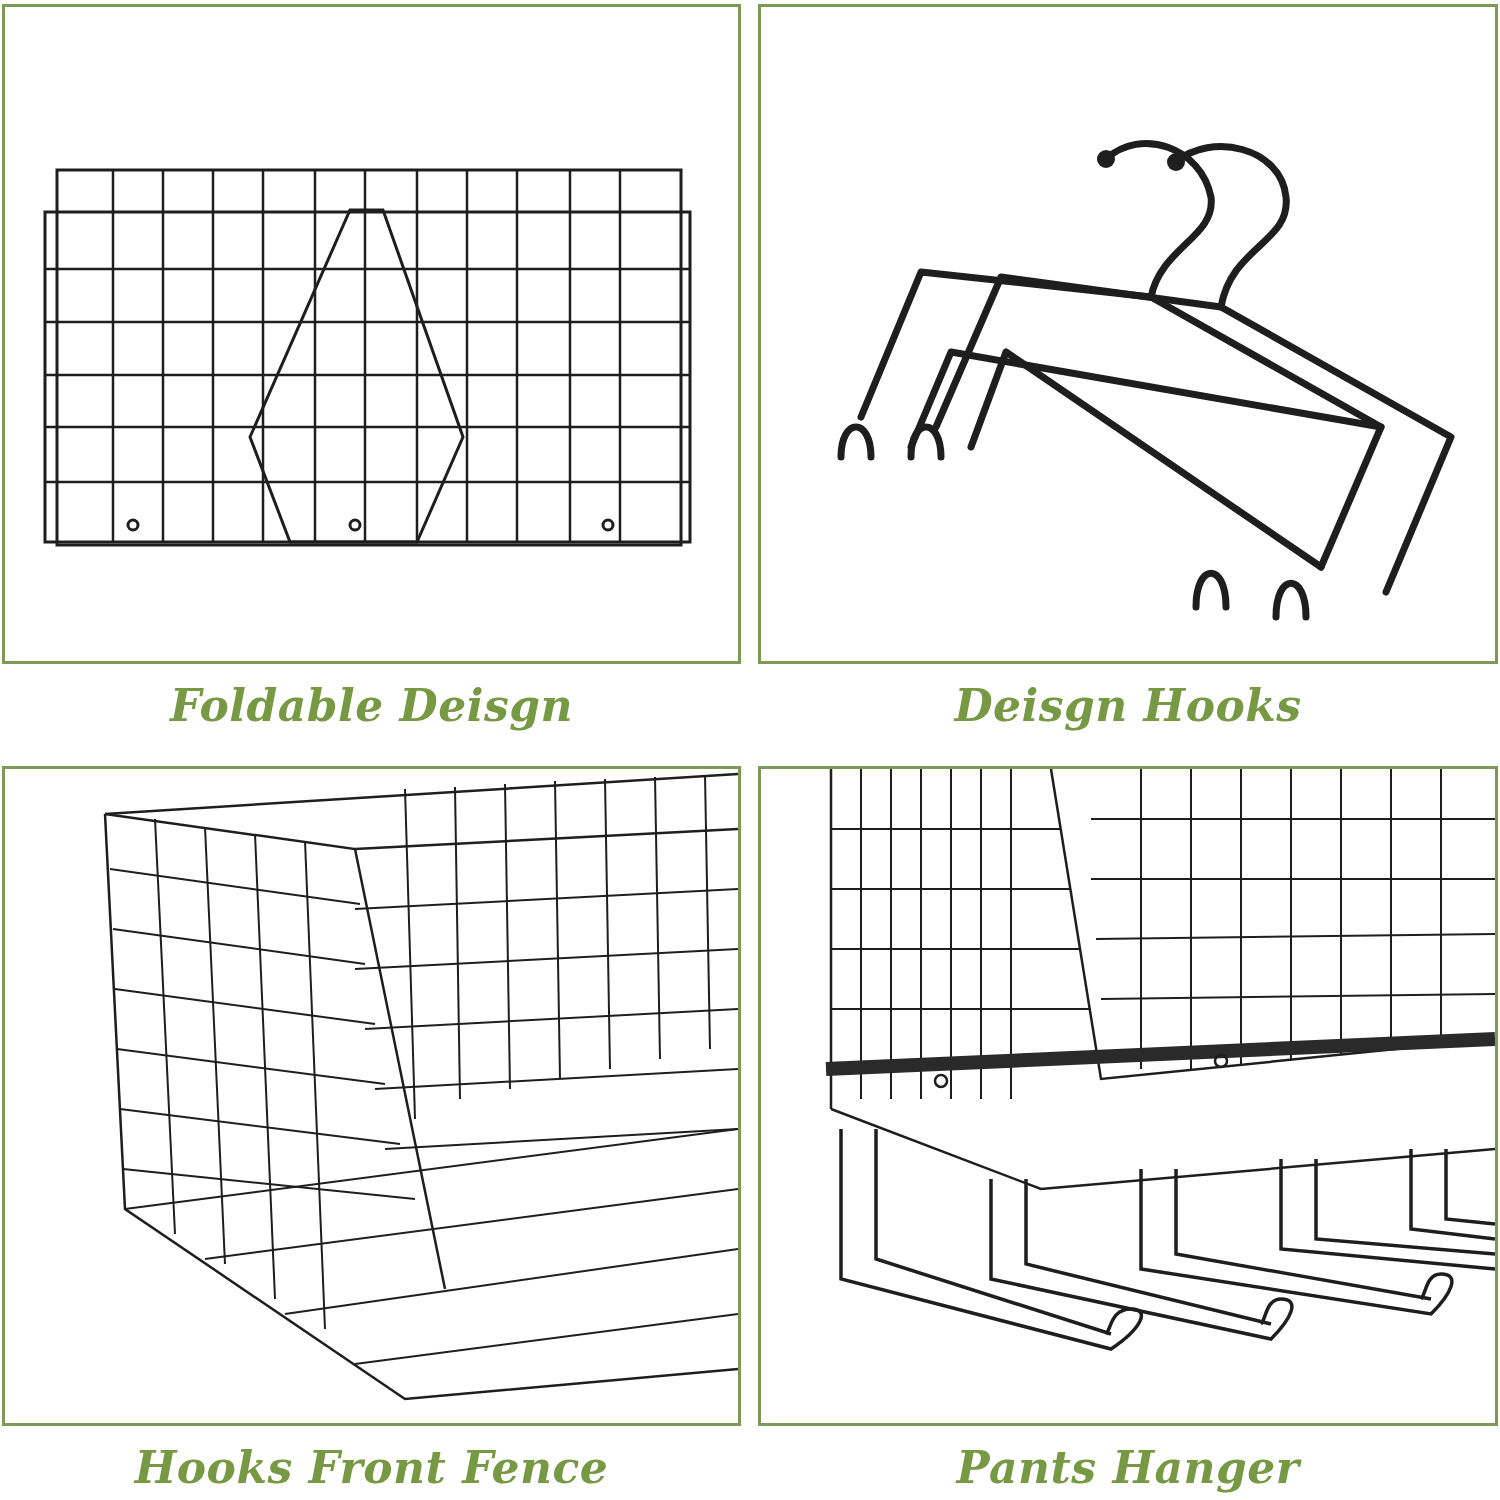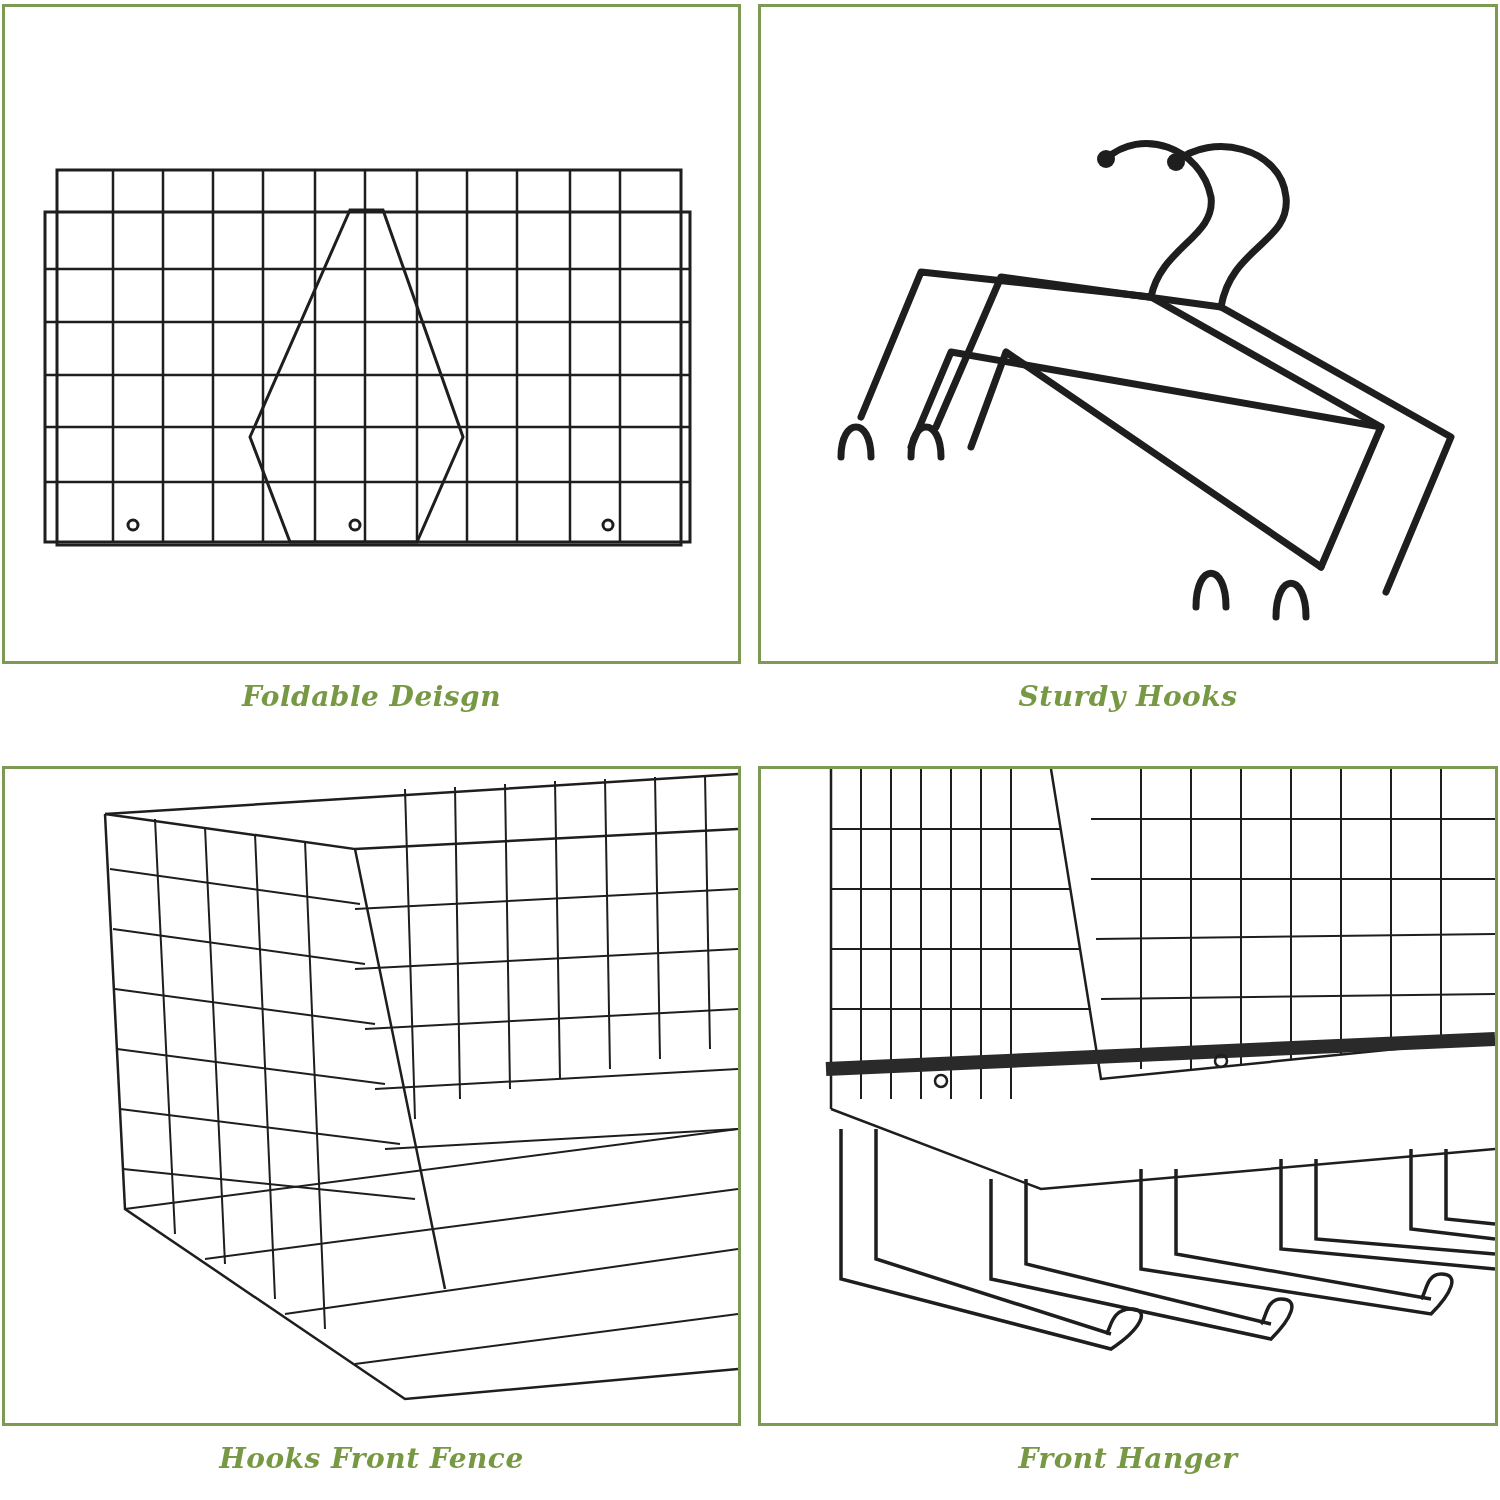--- a/index.html
+++ b/index.html
@@ -1,18 +1,18 @@
 <!DOCTYPE html>
 <html><head>
 <meta charset="utf-8">
 <style>
   html,body{margin:0;padding:0;background:#ffffff;}
   body{width:1500px;height:1500px;position:relative;overflow:hidden;font-family:"DejaVu Serif",serif;}
   .panel{position:absolute;border:3px solid #7d9a55;background:#fff;box-sizing:border-box;overflow:hidden;}
-  .caption{position:absolute;text-align:center;font-weight:bold;font-style:italic;color:#779944;font-size:28px;font-family:"DejaVu Serif",serif;letter-spacing:0.5px;}
+  .caption{position:absolute;text-align:center;font-weight:bold;font-style:italic;color:#779944;font-size:44px;font-family:"DejaVu Serif",serif;letter-spacing:0.5px;}
   svg{position:absolute;left:0;top:0;}
 </style>
 </head>
 <body>
 
 <div class="panel" style="left:2px;top:4px;width:739px;height:660px;">
   <svg width="733" height="654" viewBox="0 0 733 654">
     <g fill="none" stroke="#1e1e1e" stroke-width="3">
       <rect x="52" y="163" width="624" height="375"></rect>
       <rect x="40" y="205" width="645" height="330"></rect>
@@ -56,21 +56,21 @@
       <path d="M150,450 C150,410 180,410 180,450"></path>
       <path d="M435,600 C435,555 465,555 465,600"></path>
       <path d="M515,610 C515,565 545,565 545,610"></path>
     </g>
     <g fill="#1e1e1e">
         <circle cx="345" cy="152" r="9"></circle>
         <circle cx="415" cy="155" r="9"></circle>
       </g>
   </svg>
 </div>
-<div class="caption" style="left:758px;top:680px;width:740px;">Sturdy Hooks</div>
+<div class="caption" style="left:758px;top:680px;width:740px;">Deisgn Hooks</div>
 
 <div class="panel" style="left:2px;top:766px;width:739px;height:660px;">
   <svg width="733" height="654" viewBox="0 0 733 654">
     <g fill="none" stroke="#1e1e1e" stroke-width="2.5">
       <path d="M100,45 L733,5"></path>
       <path d="M100,45 L120,440 L400,630 L733,600"></path>
       <path d="M100,45 L350,80 L440,520"></path>
       <path d="M350,80 L733,60"></path>
       <g stroke-width="2">
         <line x1="350" y1="140" x2="733" y2="120"></line>
@@ -145,13 +145,13 @@
         <path d="M520,390 L520,480 L734,500"></path>
           <path d="M555,390 L555,470 L734,485"></path>
         <path d="M650,380 L650,460 L734,470"></path>
           <path d="M685,380 L685,450 L734,455"></path>
       </g>
       <circle cx="180" cy="312" r="6"></circle>
         <circle cx="460" cy="292" r="6"></circle>
     </g>
   </svg>
 </div>
-<div class="caption" style="left:758px;top:1442px;width:740px;">Front Hanger</div>
+<div class="caption" style="left:758px;top:1442px;width:740px;">Pants Hanger</div>
 
 </body></html>

